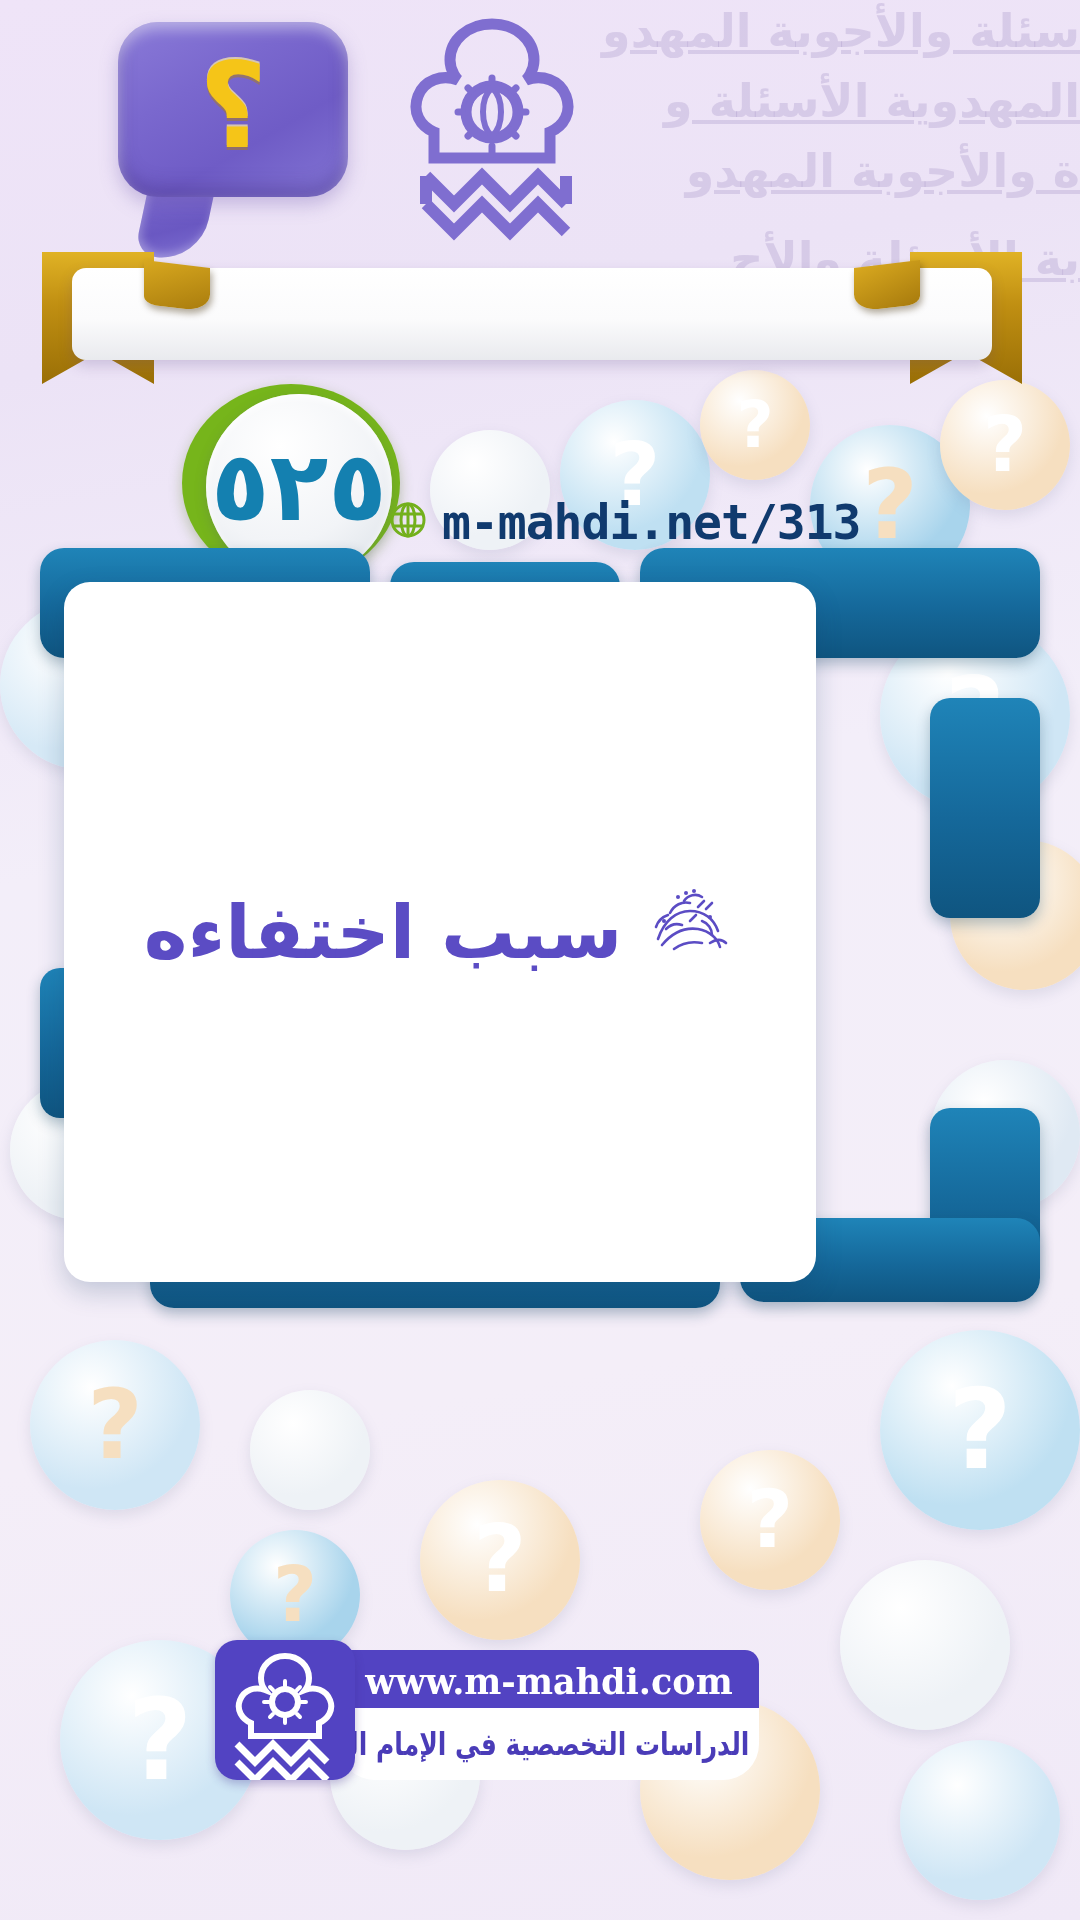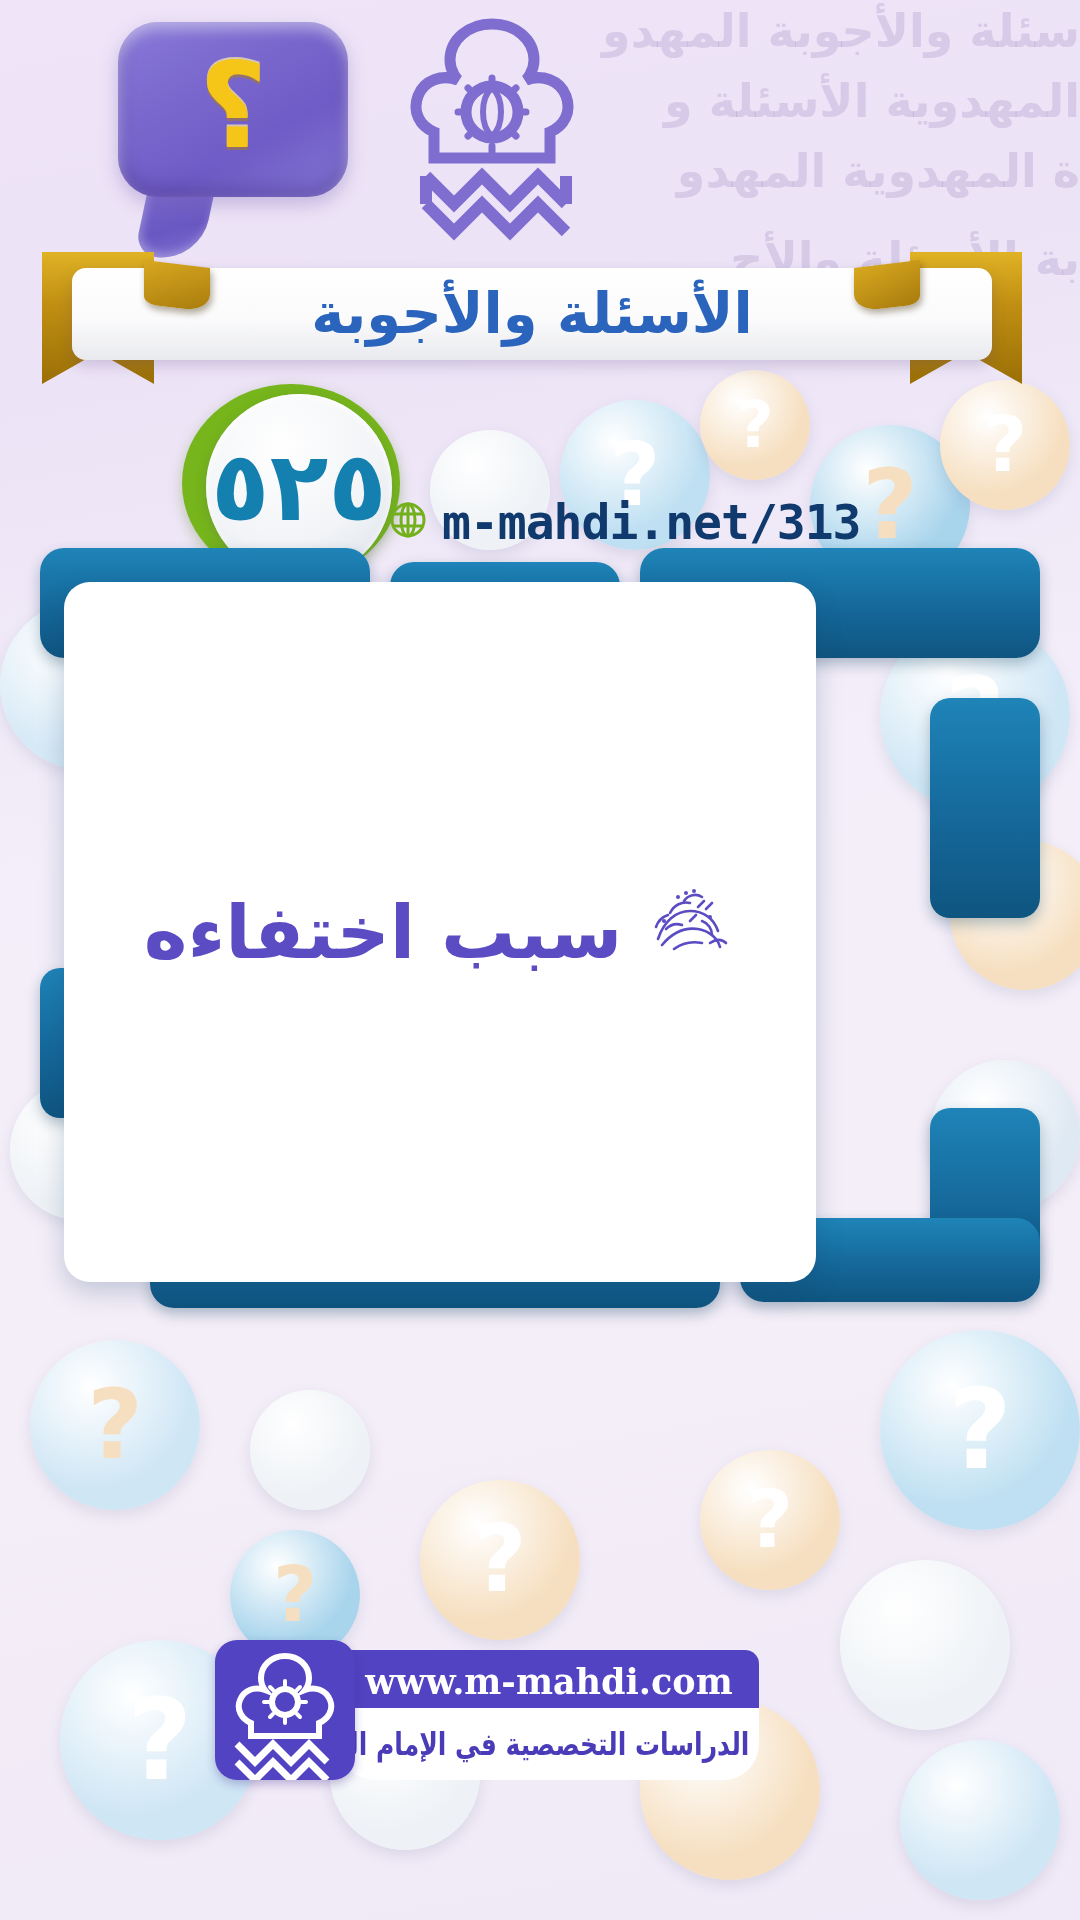--- a/index.html
+++ b/index.html
@@ -38,20 +38,21 @@
   
   .wm-line {
     position: absolute;
     right: 0;
     white-space: nowrap;
     color: rgba(150,130,190,0.26);
     font-weight: 700;
     font-size: 46px;
     letter-spacing: 0px;
     line-height: 1;
+    text-decoration: underline;
   }
 
   
   #speech {
     position: absolute;
     left: 118px;
     top: 22px;
     width: 230px;
     height: 175px;
   }
@@ -342,21 +343,21 @@
   }
 </style>
 </head>
 <body>
 
 <div id="poster">
 
   <div id="watermark">
     <div class="wm-line" style="top:8px;">سئلة والأجوبة المهدو</div>
     <div class="wm-line" style="top:78px;">المهدوية الأسئلة و</div>
-    <div class="wm-line" style="top:148px;">ة المهدوية المهدو</div>
+    <div class="wm-line" style="top:148px;">ة والأجوبة المهدو</div>
     <div class="wm-line" style="top:236px;">بة الأسئلة والأج</div>
   </div>
 
   <div id="bubble-layer">
       <div class="bubble" style="left: 560px; top: 400px; width: 150px; height: 150px; background: radial-gradient(circle at 36% 28%, rgb(255, 255, 255) 0%, rgb(191, 224, 242) 62%, rgb(191, 224, 242) 100%); box-shadow: rgba(120, 130, 160, 0.18) 0px 6px 14px;">
         <span class="qm" style="color: rgb(255, 255, 255); font-size: 88px;">?</span>
       </div>
       <div class="bubble" style="left: 700px; top: 370px; width: 110px; height: 110px; background: radial-gradient(circle at 36% 28%, rgb(255, 255, 255) 0%, rgb(246, 223, 192) 62%, rgb(246, 223, 192) 100%); box-shadow: rgba(120, 130, 160, 0.18) 0px 6px 14px;">
         <span class="qm" style="color: rgb(255, 255, 255); font-size: 64px;">?</span>
       </div>
@@ -425,21 +426,20 @@
     </svg>
   </div>
 
   <div id="banner">
     <div class="ribbon left"></div>
     <div class="ribbon right"></div>
     <div class="plate"></div>
     <div class="fold l"></div>
     <div class="fold r"></div>
     <div id="banner-title">
-      <span class="t-blue">الأسئلة والأجوبة</span>
     </div>
   </div>
 
   <div id="badge">
     <div class="ring"></div>
     <div class="disc">
       <span id="badge-number">٥٢٥</span>
     </div>
   </div>
 

